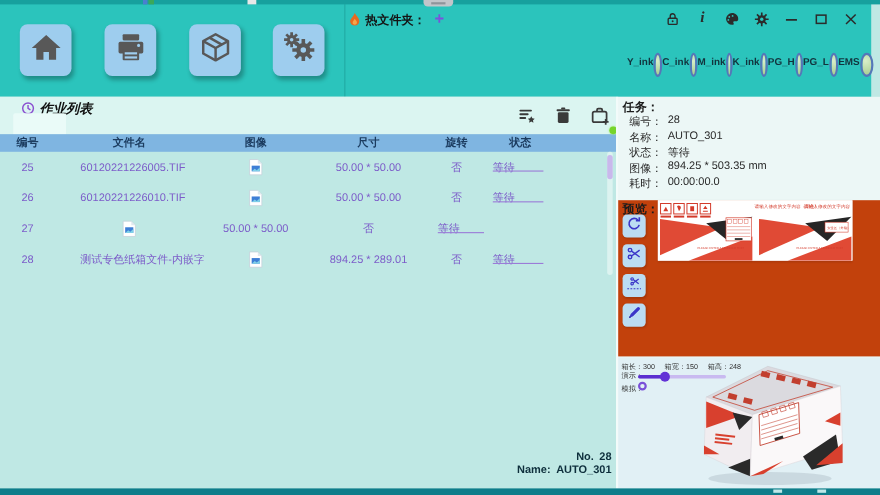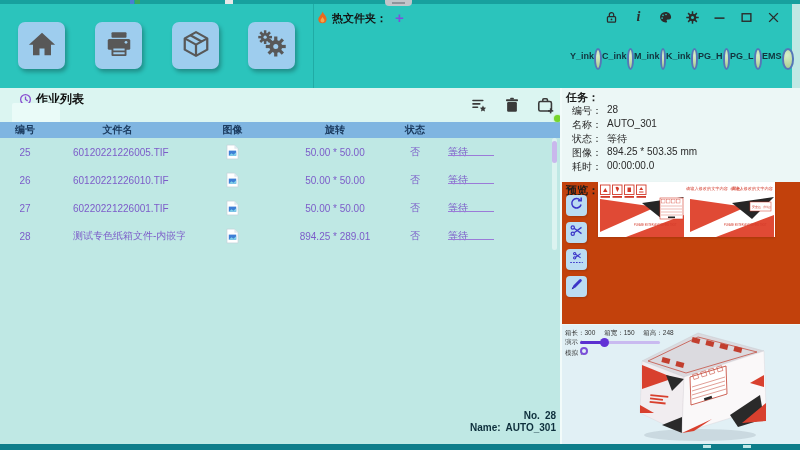--- a/index.html
+++ b/index.html
@@ -31,21 +31,21 @@
   .inks{position:absolute;left:570px;top:42px;width:226px;display:flex;}
   .ink{width:32px;display:flex;flex-direction:row;align-items:center;}
   .ink .lbl{font-size:9px;font-weight:bold;color:#12333D;}
   .ink .circ{width:22px;height:22px;border-radius:50%;margin-top:6px;
              border:2px solid #5577B8;
              background:radial-gradient(circle at 35% 30%, #D9EFC9, #A6CC8E);}
 
   
   .job-area{position:absolute;left:0;top:88px;width:560px;height:356px;background:#BFE8E4;}
   .job-header{position:absolute;left:0;top:0;width:560px;height:34px;background:#DBF5F1;}
-  .jh-title{position:absolute;left:36px;top:3px;font-size:12px;font-weight:bold;color:#101010;}
+  .jh-title{position:absolute;left:36px;top:3px;font-size:12px;font-weight:bold;color:#101010;font-style:italic;}
   .jh-clock{position:absolute;left:19px;top:4px;width:13px;height:13px;}
   .jl-tool{position:absolute;top:8px;width:18px;height:19px;cursor:pointer;}
   .tab-active{position:absolute;left:12px;top:15px;width:48px;height:19px;background:#EAFBF8;
               border-radius:2px 2px 0 0;}
   .tab{position:absolute;top:18px;font-size:10px;color:#3a3a3a;cursor:pointer;margin-top:16px;}
   .table-header{position:absolute;left:0;top:34px;width:560px;height:16px;background:#7FB5E1;
                 display:grid;grid-template-columns:50px 135px 95px 110px 50px 66px 54px;
                 align-items:center;font-size:10px;font-weight:bold;color:#1C3C60;}
   .table-header div{text-align:center;}
   .trow{position:absolute;left:0;width:560px;height:28px;
@@ -277,20 +277,21 @@
           </svg></span>
       <div class="tab-active"></div>
       <span class="tab" style="left:17px">当前打印</span>
       <span class="tab" style="left:66px">历史作业</span>
     </div>
 
     <div class="table-header">
       <div>编号</div>
       <div>文件名</div>
       <div>图像</div>
+      <div>尺寸</div>
       <div>旋转</div>
       <div>状态</div>
       <div></div>
     </div>
 
     <div class="trow" style="top:50px">
       <div class="c">25</div>
       <div class="c c-file">60120221226005.TIF</div>
       <div class="c c-img"><svg viewBox="0 0 14 17">
             <path d="M1 1 h8 l4 4 v11 h-12 Z" fill="#fff" stroke="#C4D2DA" stroke-width="0.8"></path>
@@ -312,21 +313,20 @@
             <rect x="3" y="7" width="8" height="5.5" fill="#3E7FD6"></rect>
             <path d="M3 12.5 l3-2.6 2 1.5 3-2.6 v3.7 Z" fill="#7FD0E8"></path>
           </svg></div>
       <div class="c">50.00 * 50.00</div>
       <div class="c">否</div>
       <div class="c c-status"><span>等待</span><i class="ul"></i></div>
       <div></div>
     </div>
     <div class="trow" style="top:106px">
       <div class="c">27</div>
-      <div class="c c-file">60220221226001.TIF</div>
       <div class="c c-img"><svg viewBox="0 0 14 17">
             <path d="M1 1 h8 l4 4 v11 h-12 Z" fill="#fff" stroke="#C4D2DA" stroke-width="0.8"></path>
             <path d="M9 1 l4 4 h-4 Z" fill="#E0E9EF"></path>
             <rect x="3" y="7" width="8" height="5.5" fill="#3E7FD6"></rect>
             <path d="M3 12.5 l3-2.6 2 1.5 3-2.6 v3.7 Z" fill="#7FD0E8"></path>
           </svg></div>
       <div class="c">50.00 * 50.00</div>
       <div class="c">否</div>
       <div class="c c-status"><span>等待</span><i class="ul"></i></div>
       <div></div>

